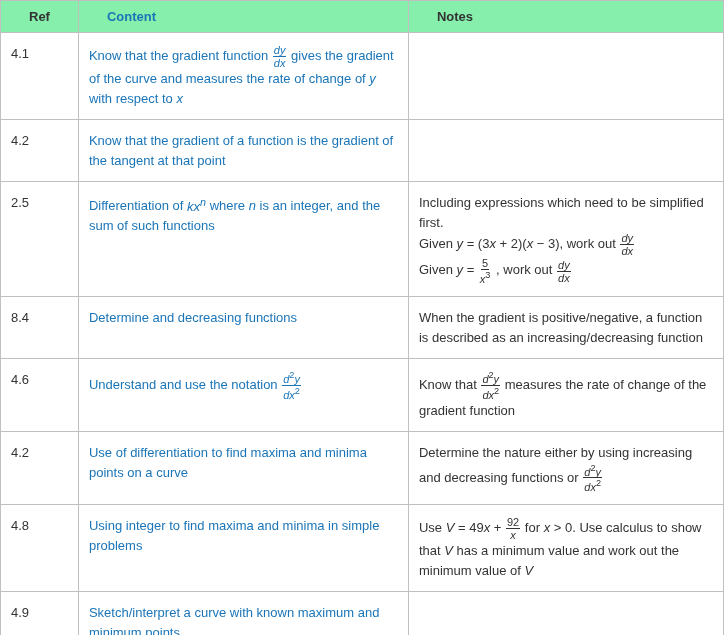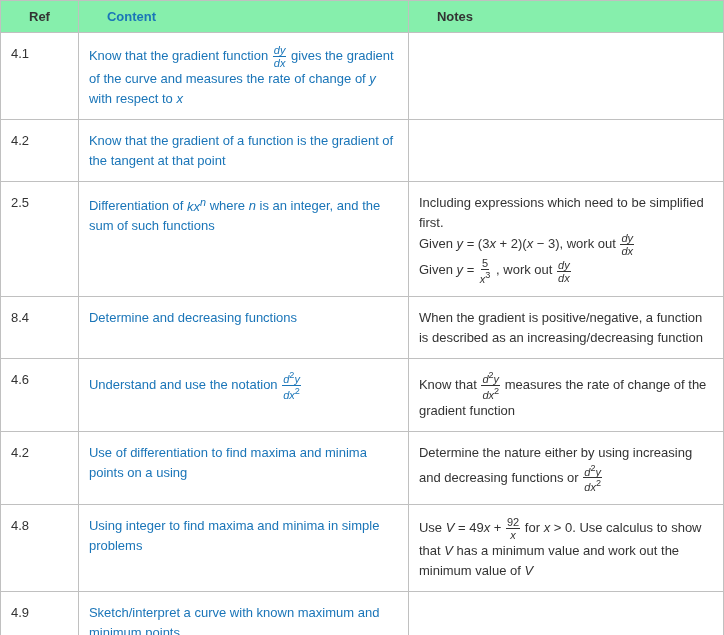--- a/index.html
+++ b/index.html
@@ -145,21 +145,21 @@
           <span class="numer"><i>d</i><sup>2</sup><i>y</i></span>
           <span class="denom"><i>dx</i><sup>2</sup></span>
         </span>
         measures the rate of change of the gradient function
       </td>
     </tr>
 
     <tr>
       <td class="ref-col">4.2</td>
       <td class="content-col">
-        Use of differentiation to find maxima and minima points on a using
+        Use of differentiation to find maxima and minima points on a curve
       </td>
       <td class="notes-col">
         Determine the nature either by using increasing and decreasing functions or 
         <span class="fraction">
           <span class="numer"><i>d</i><sup>2</sup><i>y</i></span>
           <span class="denom"><i>dx</i><sup>2</sup></span>
         </span>
       </td>
     </tr>
 

